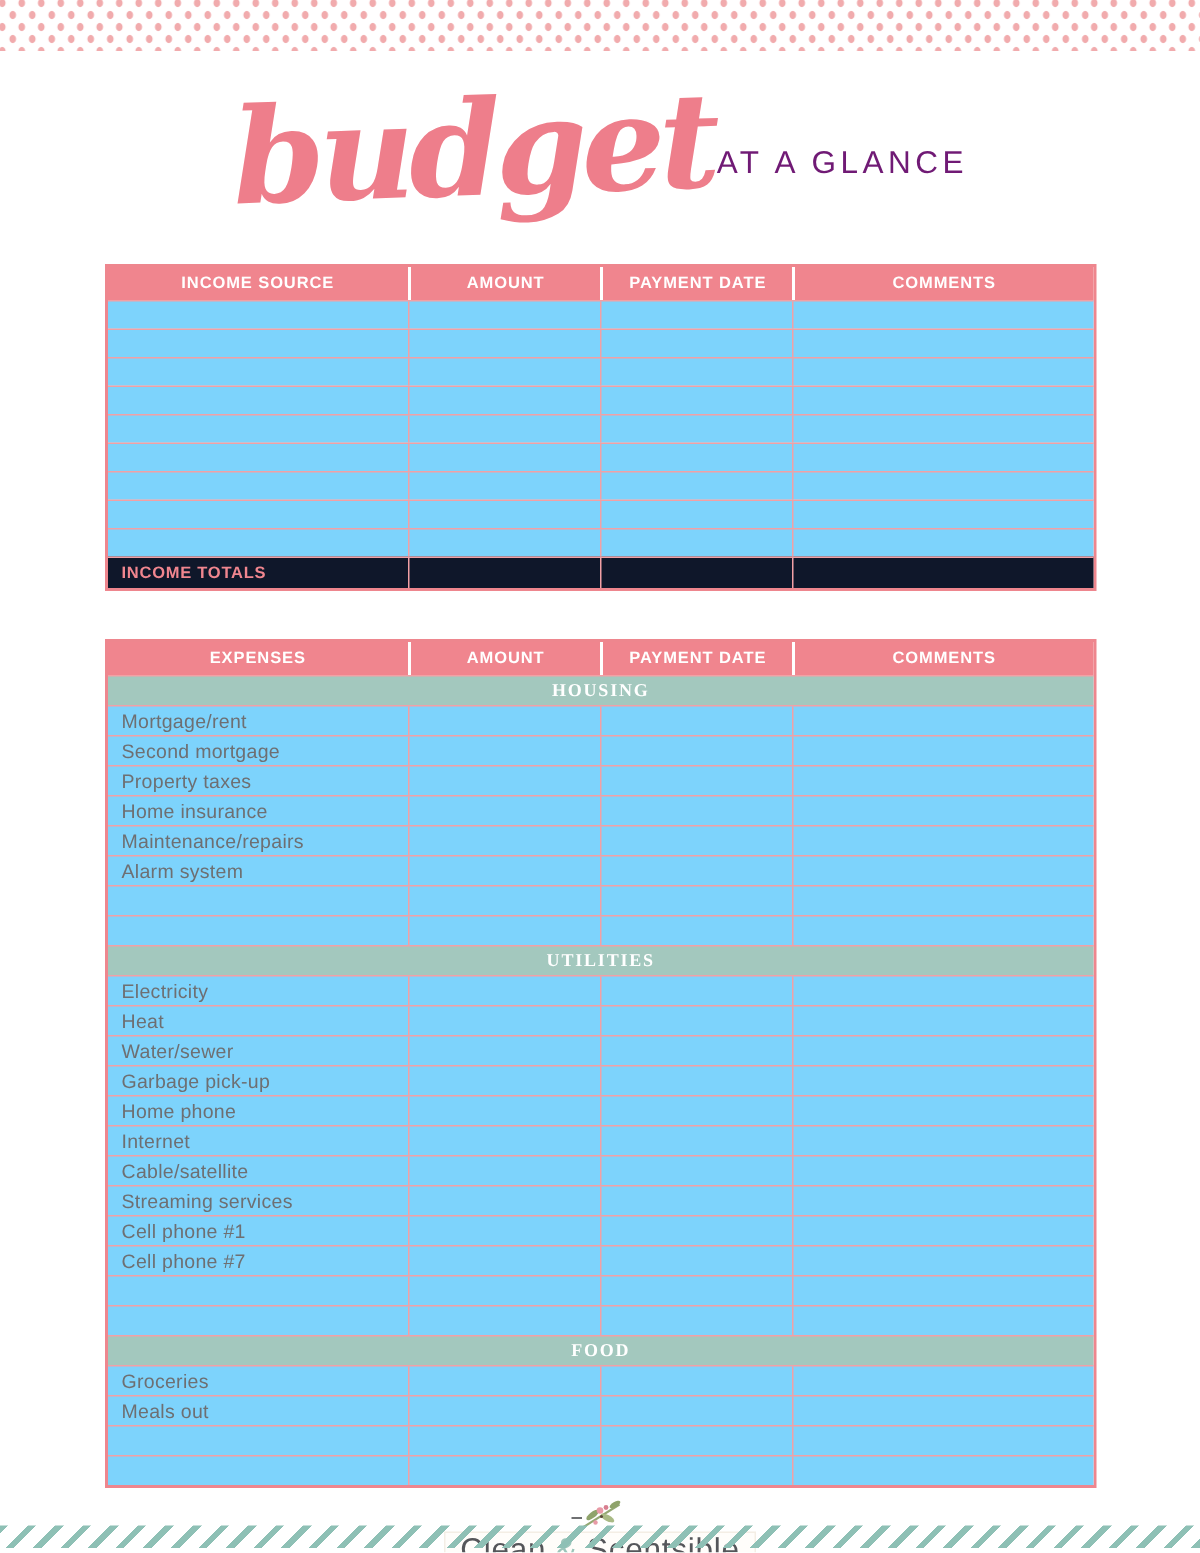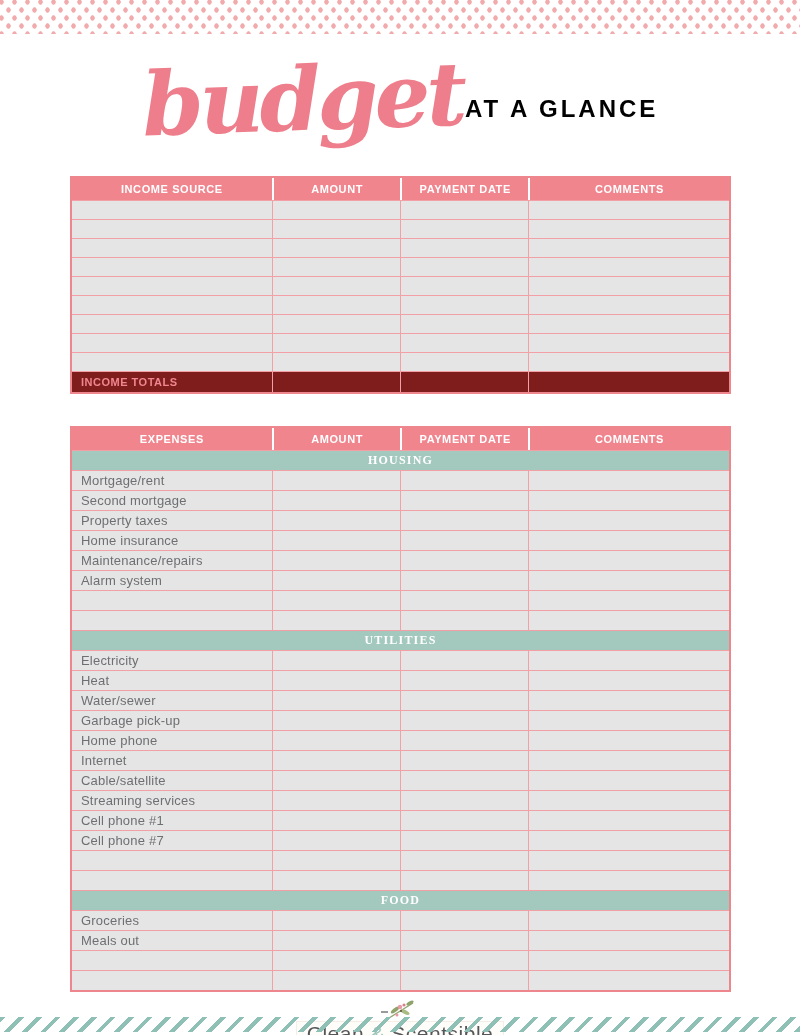--- a/index.html
+++ b/index.html
@@ -27,53 +27,53 @@
     display:flex; align-items:center; justify-content:center;
   }
   .title-script {
     font-family:"DejaVu Serif", serif;
     font-style:italic; font-weight:bold;
     font-size:88px; line-height:1;
     color:#ee7e8b; letter-spacing:-4px;
     transform:rotate(-2deg);
   }
   .title-rest {
-    font-size:24px; font-weight:bold; letter-spacing:3px;
-    color:#000000; margin-left:2px; transform:translateY(10px);
+    font-size:21px; font-weight:normal; letter-spacing:3px;
+    color:#701a75; margin-left:2px; transform:translateY(10px);
     white-space:nowrap;
   }
 
   
   .btable {
     width:661px; margin-left:70px;
     border:2px solid #ee868e;
     background:#ffffff;
   }
   .income-table { margin-top:16px;text-align:right; }
   .expenses-table { margin-top:32px; }
   .thead { display:flex; height:22px; background:#f0858e; }
   .hcell {
     display:flex; align-items:center; justify-content:center;
     color:#ffffff; font-size:11px; font-weight:bold; letter-spacing:0.6px;
   }
   .thead .cell + .cell { border-left:2px solid #ffffff; }
-  .trow { display:flex; border-top:1.5px solid #f2a0a5; background:#e5e5e5; }
+  .trow { display:flex; border-top:1.5px solid #f2a0a5; background:#7dd3fc; }
   .trow .cell + .cell { border-left:1.5px solid #f2a0a5; }
   .h19 { height:19px; } .h20 { height:20px; } .h21 { height:21px; }
   .c0 { width:30.4%; } .c1 { width:19.6%; } .c2 { width:19.4%; } .c3 { width:30.6%; }
   .lbl-cell {
     display:flex; align-items:center; padding-left:9px;
     font-size:13px; color:#6e6f72; letter-spacing:0.2px;
   }
   .banner {
     display:flex; align-items:center; justify-content:center;
     height:20px; background:#a3c8be; border-top:1.5px solid #f2a0a5;
     color:#ffffff; font-size:12px; font-weight:bold; letter-spacing:1.2px;font-family:Liberation Serif, serif;
   }
-  .totals { background:#7f1d1d; }
+  .totals { background:#0f172a; }
   .totals .lbl-cell {
     color:#f0868f; font-weight:bold; font-size:11px; letter-spacing:0.5px;
   }
 
   
   .footer {
     margin-top:7px; display:flex; flex-direction:column; align-items:center;
   }
   .sprig { height:24px; margin-bottom:-2px; }
   .brand {

